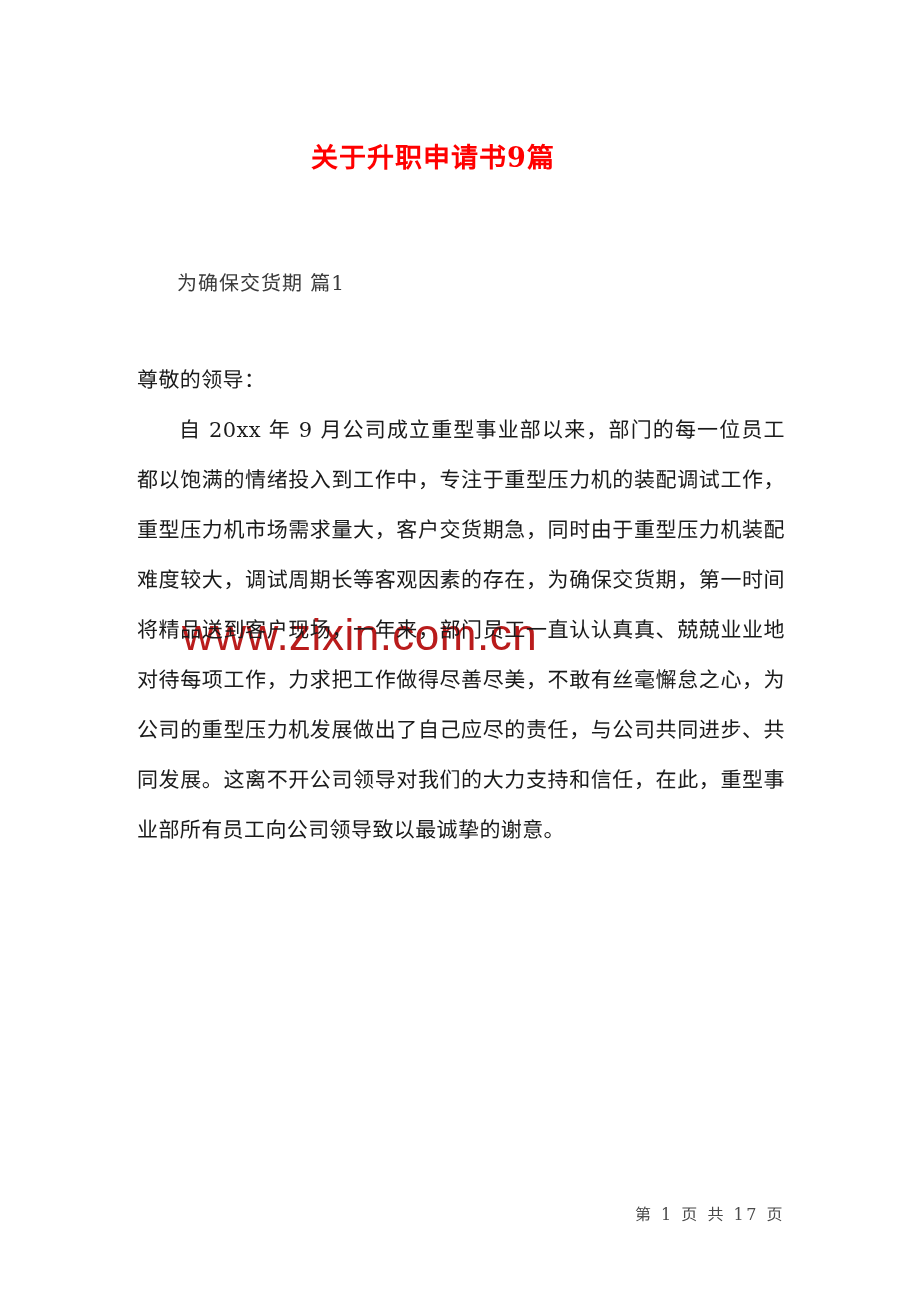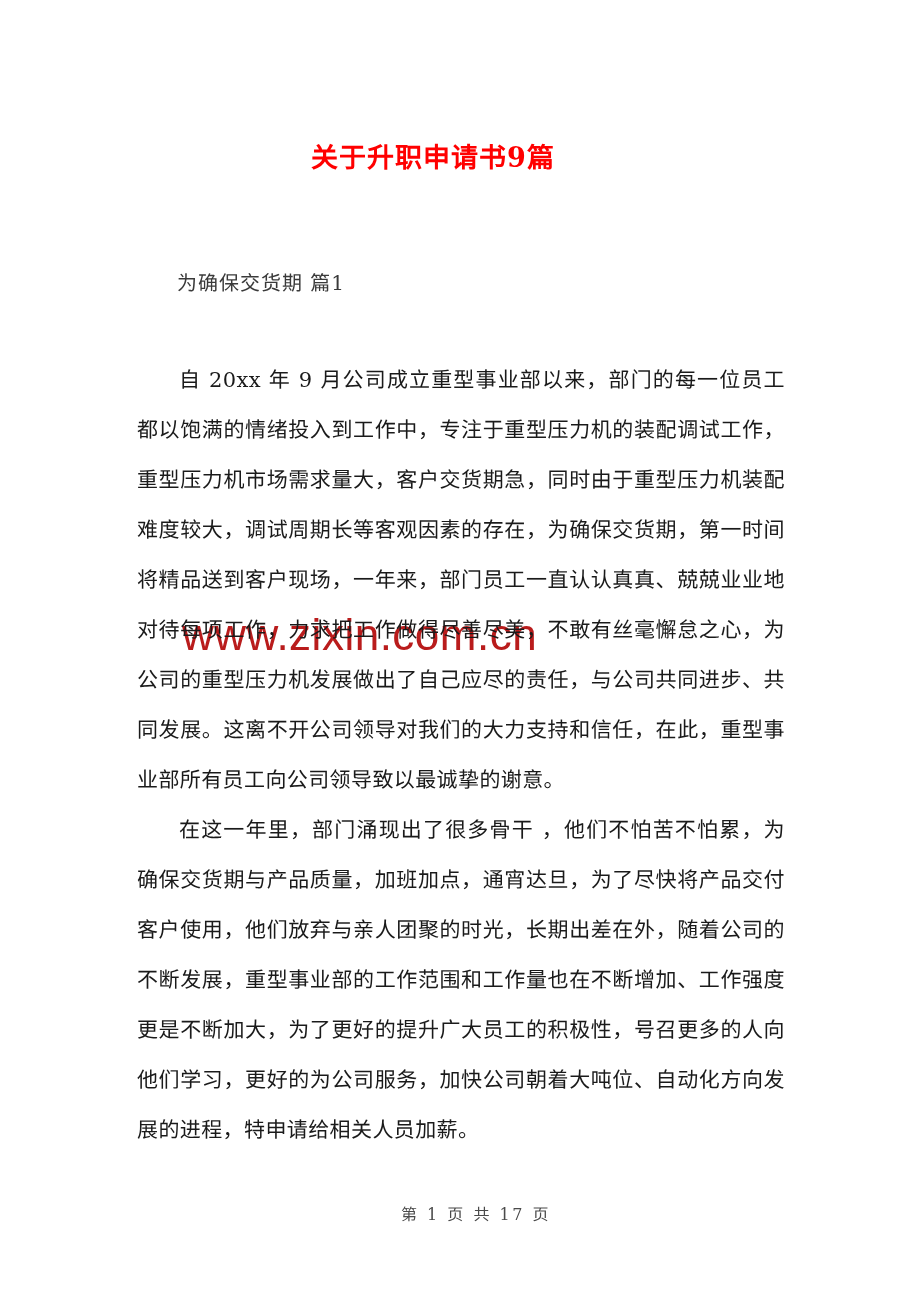--- a/index.html
+++ b/index.html
@@ -101,24 +101,24 @@
     text-indent: 2em;
   }
 
   .para.salutation {
     text-indent: 0;
   }
 
   
   #page-footer {
     position: absolute;
-    left: 152px;
+    left: 137px;
     top: 1201px;
     width: 648px;
-    text-align: center;
+    text-align: right;
     font-size: 16px;
     color: #4a4a4a;
     letter-spacing: 2.5px;
     white-space: nowrap;
   }
 </style>
 </head>
 <body>
 
 <div id="page">
@@ -126,23 +126,23 @@
   <div id="watermark">www.zixin.com.cn</div>
 
   <div id="content">
 
     <h1 id="doc-title">关于升职申请书9篇</h1>
 
     <div id="doc-subtitle">为确保交货期  篇1</div>
 
     <div id="body-block">
 
+      <p class="para salutation">尊敬的领导：</p>
 
       <p class="para indent">自 20xx 年 9 月公司成立重型事业部以来，部门的每一位员工都以饱满的情绪投入到工作中，专注于重型压力机的装配调试工作，重型压力机市场需求量大，客户交货期急，同时由于重型压力机装配难度较大，调试周期长等客观因素的存在，为确保交货期，第一时间将精品送到客户现场，一年来，部门员工一直认认真真、兢兢业业地对待每项工作，力求把工作做得尽善尽美，不敢有丝毫懈怠之心，为公司的重型压力机发展做出了自己应尽的责任，与公司共同进步、共同发展。这离不开公司领导对我们的大力支持和信任，在此，重型事业部所有员工向公司领导致以最诚挚的谢意。</p>
 
-      <p class="para indent">在这一年里，部门涌现出了很多骨干 ，他们不怕苦不怕累，为确保交货期与产品质量，加班加点，通宵达旦，为了尽快将产品交付客户使用，他们放弃与亲人团聚的时光，长期出差在外，随着公司的不断发展，重型事业部的工作范围和工作量也在不断增加、工作强度更是不断加大，为了更好的提升广大员工的积极性，号召更多的人向他们学习，更好的为公司服务，加快公司朝着大吨位、自动化方向发展的进程，特申请给相关人员加薪。</p>
 
     </div>
 
     <div id="page-footer">第 1 页 共 17 页</div>
 
   </div>
 </div>
 
 </body></html>

